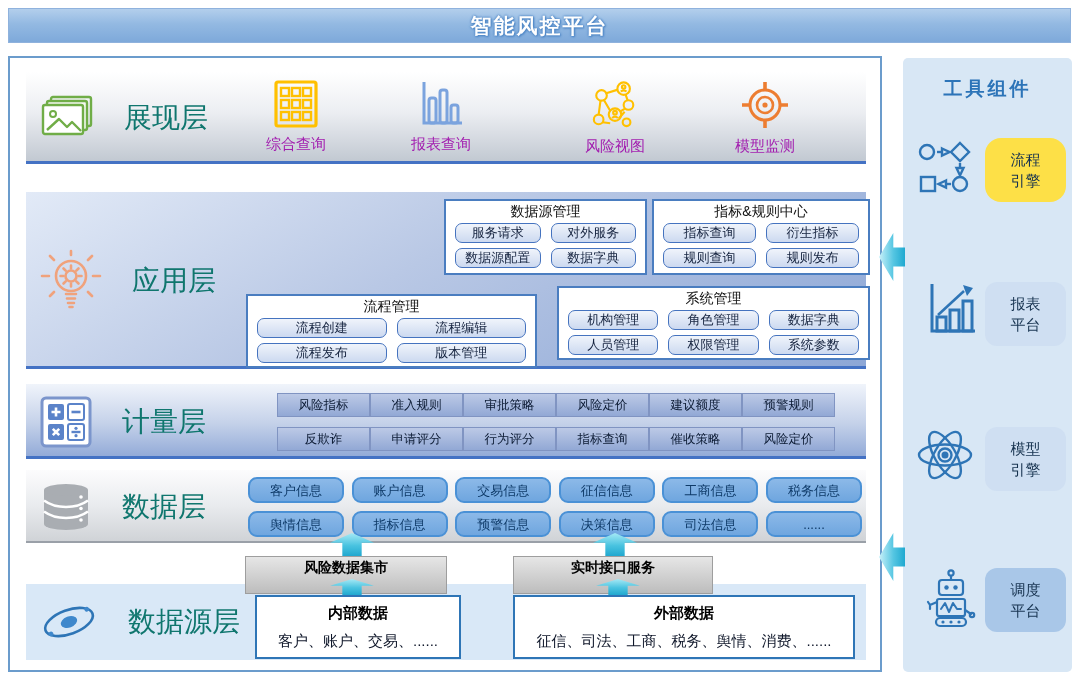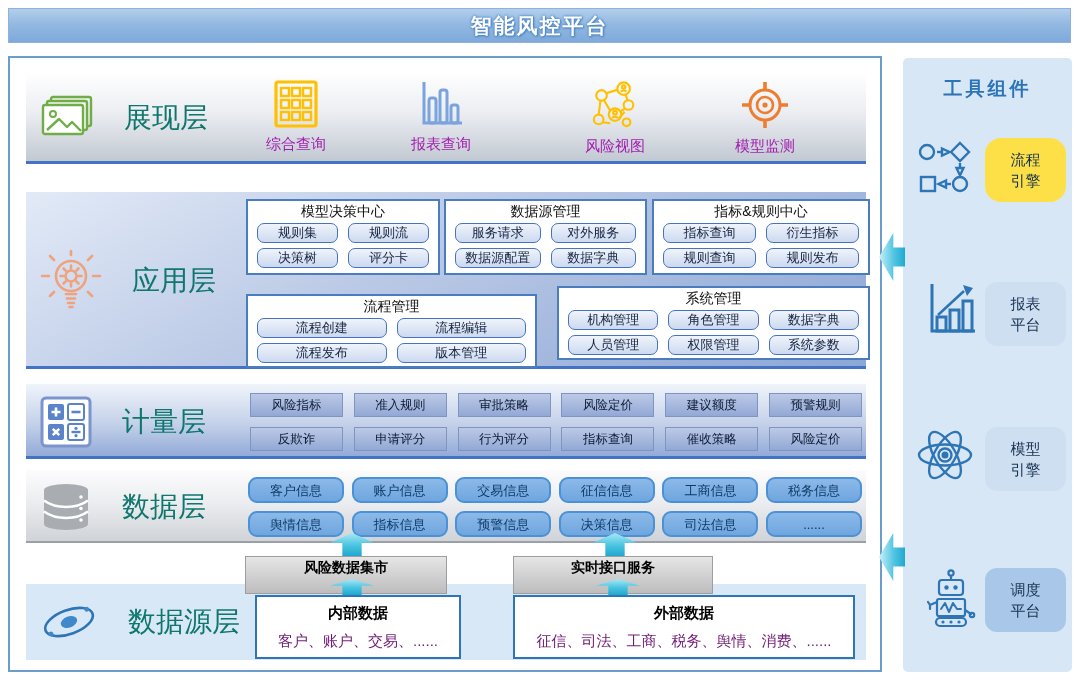--- a/index.html
+++ b/index.html
@@ -37,37 +37,37 @@
   .plabel { margin-top:7px; font-size:15px; color:#a21caf; }
 
   .agroup { position:absolute; background:#fff; border:2px solid #4a7dc0; }
   .agtitle { text-align:center; font-size:14px; line-height:19px; margin-top:1px; color:#0f0f0f; }
   .agrid { display:grid; gap:5px 10px; padding:2px 9px 5px; }
   .cols2 { grid-template-columns:1fr 1fr; }
   .cols3 { grid-template-columns:1fr 1fr 1fr; }
   .abtn { height:20px; line-height:18px; border:1px solid #4573bf; border-radius:7px;
     background:linear-gradient(180deg,#f0f4fb,#ccd9f0); font-size:13px; color:#15233f; text-align:center; }
 
-  .mrow { position:absolute; left:250px; width:612px; display:flex; justify-content:space-between; }
+  .mrow { position:absolute; left:250px; width:612px; display:flex; justify-content:center; }
   .mbtn { width:93px; height:24px; line-height:22px; text-align:center; font-size:12.5px; color:#0b1a33;
     border:1px solid #8094c2; background:linear-gradient(180deg,#bcc9e6,#92a8d5); }
 
   .drow { position:absolute; left:248px; width:614px; display:flex; justify-content:space-between; }
   .dbtn { width:96px; height:26px; line-height:23px; border:2px solid #4a91d6; border-radius:9px;
     background:linear-gradient(180deg,#8cb9e8,#6fa6df); font-size:13px; font-weight:500;
     color:#0e3a68; text-align:center; }
 
   .gbar { position:absolute; top:556px; height:38px; line-height:20px; text-align:center;
     background:linear-gradient(180deg,#e6e6e6,#bdbdbd); border:1px solid #9e9e9e;
     font-size:14px; font-weight:bold; color:#000; z-index:3; }
 
   .srcbox { position:absolute; top:595px; height:64px; background:#fff; border:2px solid #2e75b6;
     display:flex; flex-direction:column; justify-content:center; gap:9px; text-align:center; z-index:2; }
   .srctitle { font-size:15px; font-weight:bold; color:#000; }
-  .srcdesc { font-size:15px; color:#701a75; }
+  .srcdesc { font-size:15px; color:#0f172a; }
 
   .arrow-up { position:absolute; z-index:4;
     background:linear-gradient(180deg,#a5e9f5 0%,#49c3e0 55%,#21a8cf 100%);
     clip-path:polygon(50% 0,100% 42%,72% 42%,72% 100%,28% 100%,28% 42%,0 42%); }
   .arrow-left { position:absolute; z-index:5;
     background:linear-gradient(90deg,#c9f1f9 0%,#55c6e2 55%,#1fa9d0 100%);
     clip-path:polygon(0 50%,55% 0,55% 30%,100% 30%,100% 70%,55% 70%,55% 100%); }
 
   .sidebar { position:absolute; left:903px; top:58px; width:169px; height:614px;
     background:#d8e7f5; border-radius:5px; }
@@ -182,29 +182,20 @@
             <circle cx="31" cy="27" r="5.5"></circle>
             <path d="M31 19.5 v-3 M31 34.5 v3 M23.5 27 h-3 M38.5 27 h3 M25.7 21.7 l-2.2-2.2 M36.3 32.3 l2.2 2.2 M36.3 21.7 l2.2-2.2 M25.7 32.3 l-2.2 2.2"></path>
             <path d="M31 6 v-4 M14 11 l-4-4 M48 11 l4-4 M9 27 h-7 M53 27 h7 M14 43 l-4 4 M48 43 l4 4"></path>
             <path d="M26 45 h10 M27 49.5 h8 M28 54 h6 M29.5 58 h3"></path>
           </g>
         </svg>
     </span>
     <span class="llabel">应用层</span>
   </div>
 
-  <div class="agroup" style="left:246px;top:199px;width:194px;height:76px">
-    <div class="agtitle">模型决策中心</div>
-    <div class="agrid cols2">
-      <div class="abtn">规则集</div>
-      <div class="abtn">规则流</div>
-      <div class="abtn">决策树</div>
-      <div class="abtn">评分卡</div>
-    </div>
-  </div>
   <div class="agroup" style="left:444px;top:199px;width:203px;height:76px">
     <div class="agtitle">数据源管理</div>
     <div class="agrid cols2">
       <div class="abtn">服务请求</div>
       <div class="abtn">对外服务</div>
       <div class="abtn">数据源配置</div>
       <div class="abtn">数据字典</div>
     </div>
   </div>
   <div class="agroup" style="left:652px;top:199px;width:218px;height:76px">

